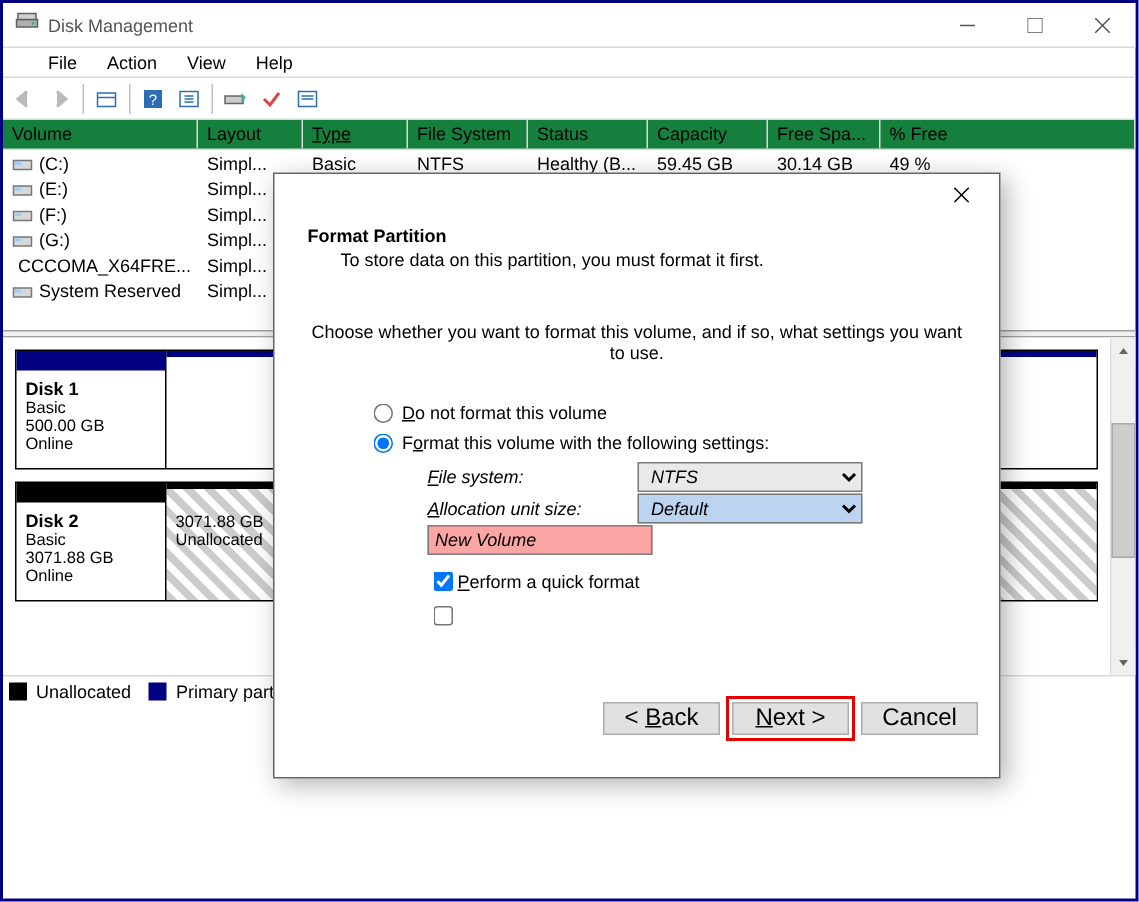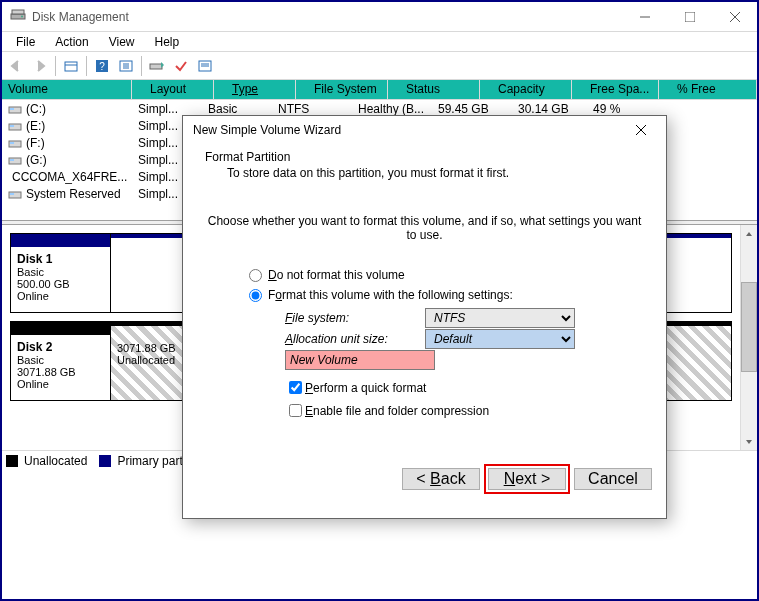--- a/index.html
+++ b/index.html
@@ -7,32 +7,32 @@
 
 
 .titlebar { height: 30px; display: flex; align-items: center; padding: 0 0 0 8px; background: #fff; border-bottom: 1px solid #d9d9d9; }
 .titlebar .icon svg { width: 16px; height: 16px; }
 .titlebar .title { font-size: 12px; margin-left: 6px; color: #555; }
 .titlebar .win-controls { margin-left: auto; display: flex; }
 .titlebar .win-controls div { width: 45px; height: 30px; display: flex; align-items: center; justify-content: center; color: #555; }
 .titlebar .win-controls svg { width: 10px; height: 10px; stroke: #555; stroke-width: 1; fill: none; }
 
 
-.menubar { height: 20px; display: flex; align-items: center; padding: 0 4px; font-size: 12px; border-bottom: 1px solid #d9d9d9; }
+.menubar { height: 20px; display: flex; align-items: center; padding: 0 20px; font-size: 12px; border-bottom: 1px solid #d9d9d9; }
 .menubar span { padding: 0 10px; }
 
 
 .toolbar { height: 28px; display: flex; align-items: center; padding: 0 2px; border-bottom: 1px solid #d9d9d9; gap:0; }
 .tb-btn { width: 24px; height: 22px; display:flex; align-items:center; justify-content:center; border:1px solid transparent; }
 .tb-sep { width:1px; height:20px; background:#c0c0c0; margin:0 3px; }
 .tb-btn svg { width:16px; height:16px; }
 .tb-btn.disabled svg * { stroke:#bbb; fill:#bbb; }
 
 
-.vol-header { display:flex; background:#14b8a6; height:20px; font-size:12px; border-bottom:1px solid #d9d9d9;gap:12px; }
+.vol-header { display:flex; background:#15803d; height:20px; font-size:12px; border-bottom:1px solid #d9d9d9; }
 .vol-header .col { padding:2px 6px; border-right:1px solid #d9d9d9; white-space:nowrap; overflow:hidden; }
 .vol-header .col.volume { width:130px; }
 .vol-header .col.layout { width:70px; }
 .vol-header .col.type { width:70px;text-decoration:underline; }
 .vol-header .col.fs { width:80px; }
 .vol-header .col.status { width:80px; }
 .vol-header .col.cap { width:80px; }
 .vol-header .col.free { width:75px; }
 .vol-header .col.pct { flex:1; }
 
@@ -72,21 +72,21 @@
 
 .legend { height:20px; display:flex; align-items:center; font-size:12px; padding:0 4px; gap:6px; border-top:1px solid #d9d9d9; }
 .legend .sw { width:12px; height:12px; display:inline-block; }
 
 
 .dialog { position:absolute; left:180px; top:113px; width:485px; height:404px; background:#fff; border:1px solid #646464; box-shadow: 4px 4px 16px rgba(0,0,0,.3); }
 .dialog .d-titlebar { height:28px; display:flex; align-items:center; padding:0 10px; font-size:12px; }
 .dialog .d-titlebar .d-close { margin-left:auto; width:30px; height:28px; display:flex; align-items:center; justify-content:center; }
 .dialog .d-titlebar svg { width:10px; height:10px; stroke:#000; stroke-width:1; }
 .dialog .body { padding: 6px 22px 0 22px; font-size:12px; }
-.dialog .hdr { font-weight:normal; font-size:12px; }
+.dialog .hdr { font-weight:bold; font-size:12px; }
 .dialog .sub { margin:2px 0 0 22px; }
 .dialog .instruct { text-align:center; margin:34px 0 26px; }
 .dialog .radios { margin-left:44px; }
 .dialog .radios label { display:flex; align-items:center; gap:6px; margin-bottom:6px; }
 .dialog .radios input { margin:0; }
 .dialog .settings { margin-left:80px; display:grid; grid-template-columns: 140px 160px; row-gap:1px; align-items:center;font-style:italic; }
 .dialog .settings select, .dialog .settings input[type=text] { font:inherit; height:20px; border:1px solid #7a7a7a; padding:0 4px; width:150px; background:#fca5a5; }
 .dialog .settings select { background:#e9e9e9; }
 .dialog .checks { margin-left:80px; margin-top:8px; }
 .dialog .checks label { display:flex; align-items:center; gap:0; margin-bottom:4px; }
@@ -332,21 +332,20 @@
 
 <div class="legend">
   <span class="sw" id="sw-unalloc" style="background: rgb(0, 0, 0);"></span>
   <span>Unallocated</span>
   <span class="sw" id="sw-primary" style="margin-left: 6px; background: rgb(0, 0, 128);"></span>
   <span>Primary partition</span>
 </div>
 
 <div class="dialog">
   <div class="d-titlebar">
-    <span>New Simple Volume Wizard</span>
     <span class="d-close">
         <svg viewBox="0 0 10 10">
           <line x1="0" y1="0" x2="10" y2="10"></line>
           <line x1="10" y1="0" x2="0" y2="10"></line>
         </svg>
       </span>
   </div>
   <div class="body">
     <div class="hdr">Format Partition</div>
     <div class="sub">To store data on this partition, you must format it first.</div>
@@ -373,21 +372,20 @@
       <input type="text" value="New Volume" style="">
     </div>
 
     <div class="checks">
       <label>
         <input type="checkbox" checked="" style="">
         <span><span class="und">P</span><span id="cqf">erform a quick format</span></span>
       </label>
       <label>
         <input type="checkbox" style="">
-        <span><span class="und">E</span><span id="cef">nable file and folder compression</span></span>
       </label>
     </div>
   </div>
   <div class="btnrow">
     <button>&lt; <span class="und">B</span><span id="bbk">ack</span></button>
     <button class="highlight"><span class="und">N</span><span id="bnx">ext</span> &gt;</button>
     <button>Cancel</button>
   </div>
 </div>
 

